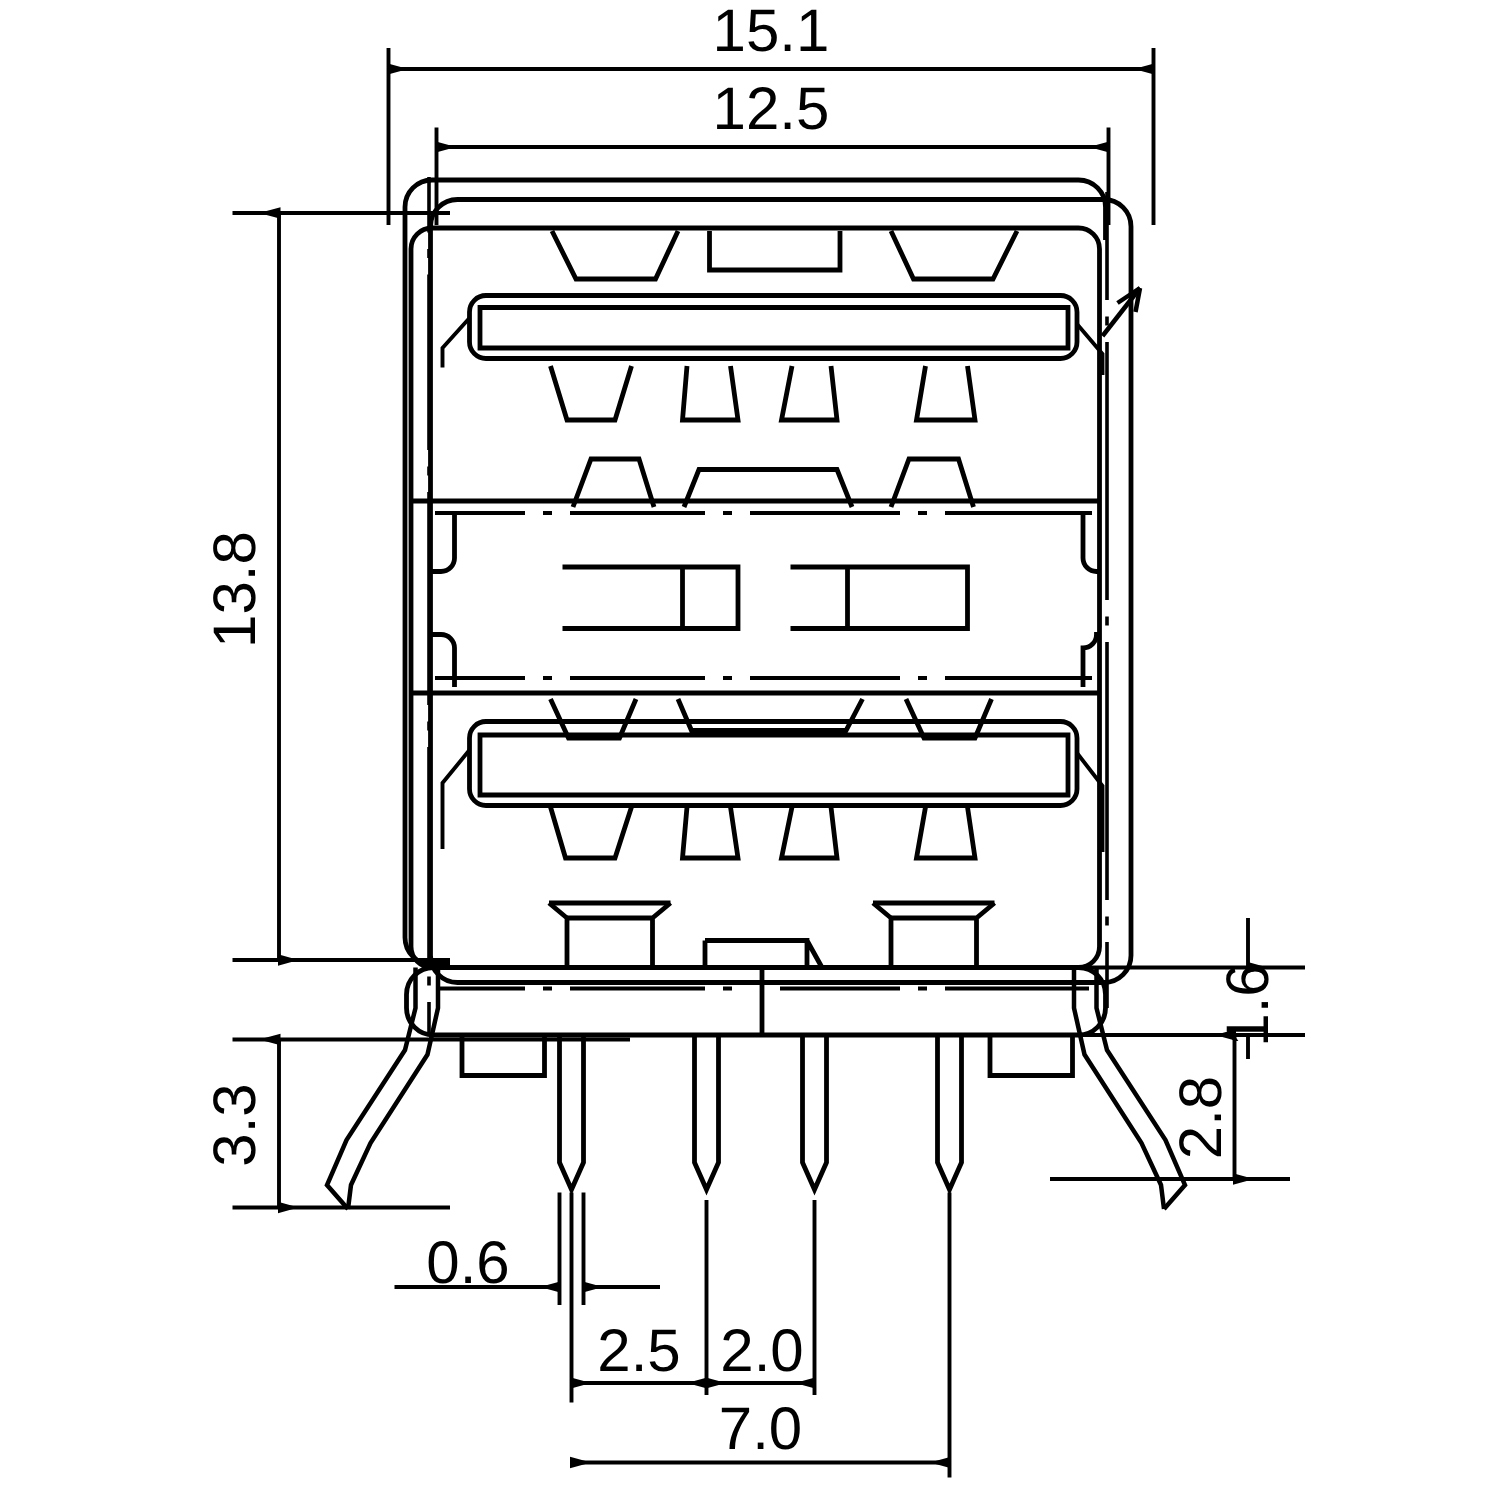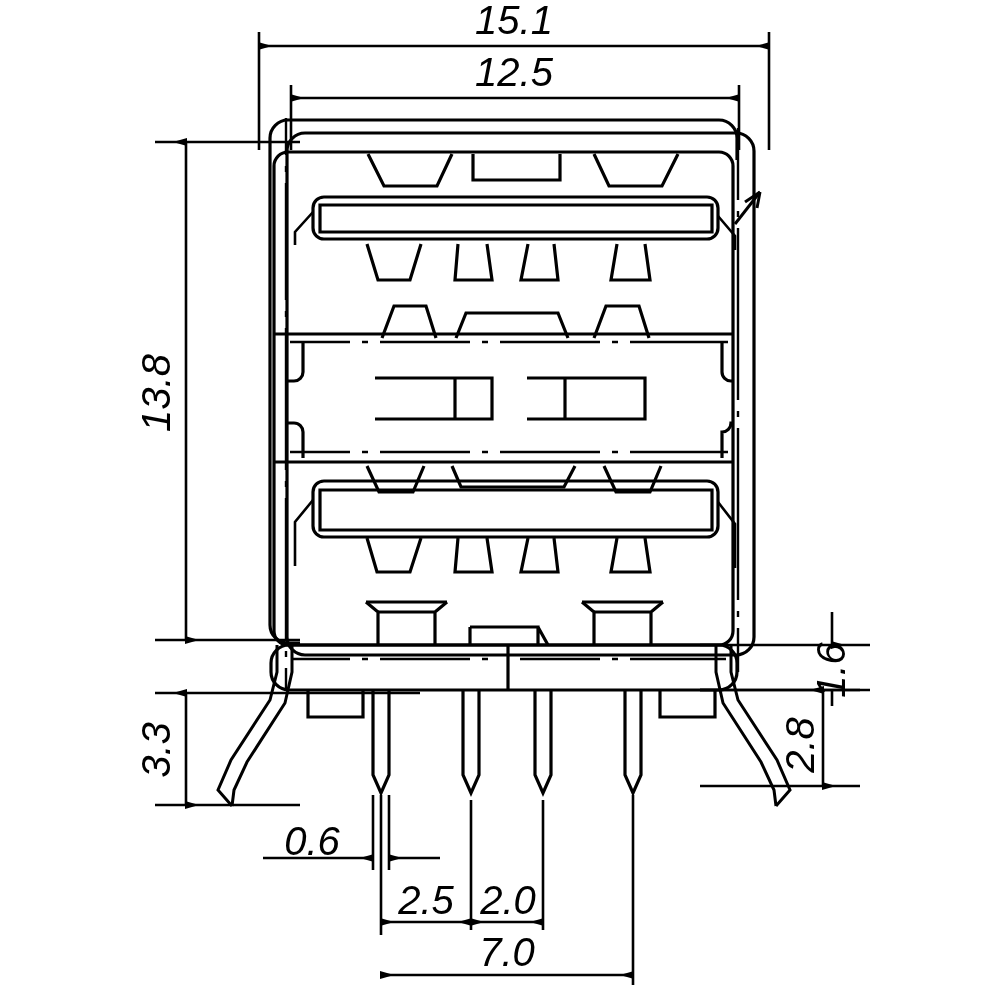--- a/index.html
+++ b/index.html
@@ -12,21 +12,20 @@
     width: 1000px;
     height: 1000px;
     font-family: "Liberation Sans", sans-serif;
     overflow: hidden;
   }
   #drawing-root {
     position: relative;
     width: 927px;
     height: 1000px;
     background: #3b82f6;
-    font-style: italic;
   }
   svg#cad {
     display: block;
     width: 1000px;
     height: 1000px;
   }
   .dim-text {
     font-family: "Liberation Sans", sans-serif;
     font-size: 40px;
     font-weight: 400;

